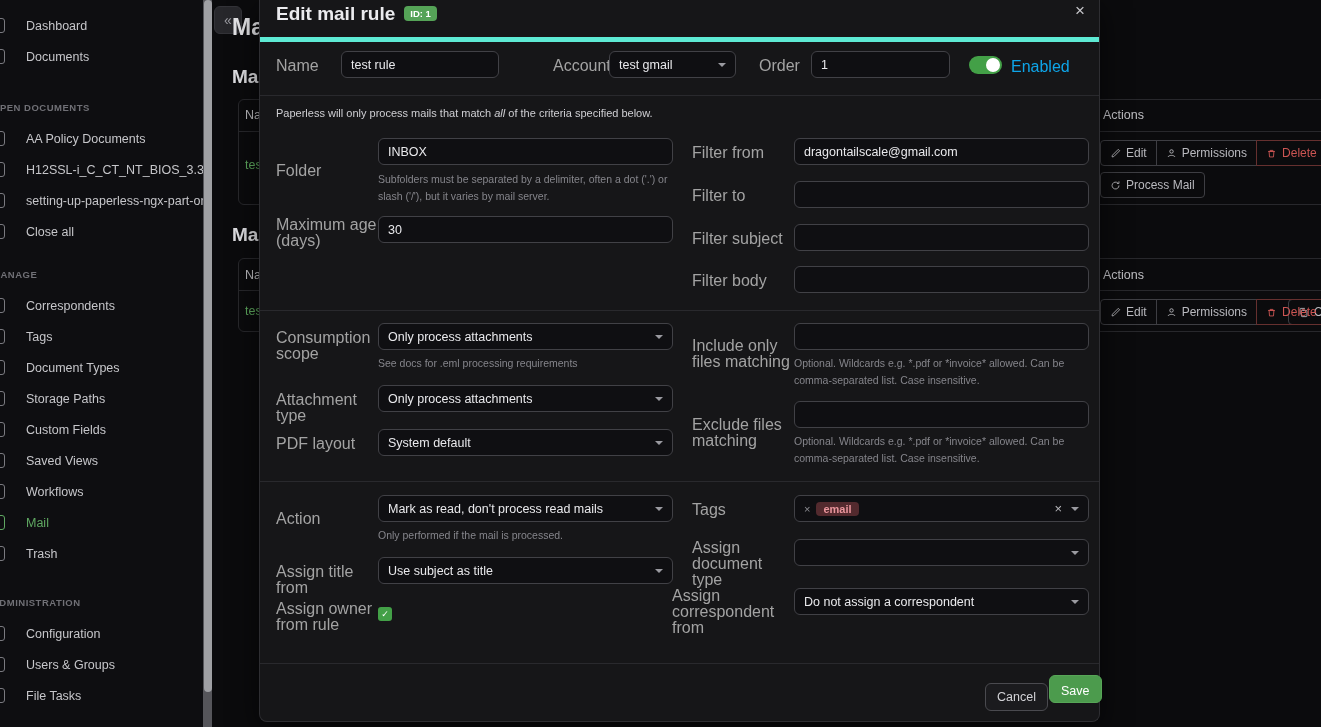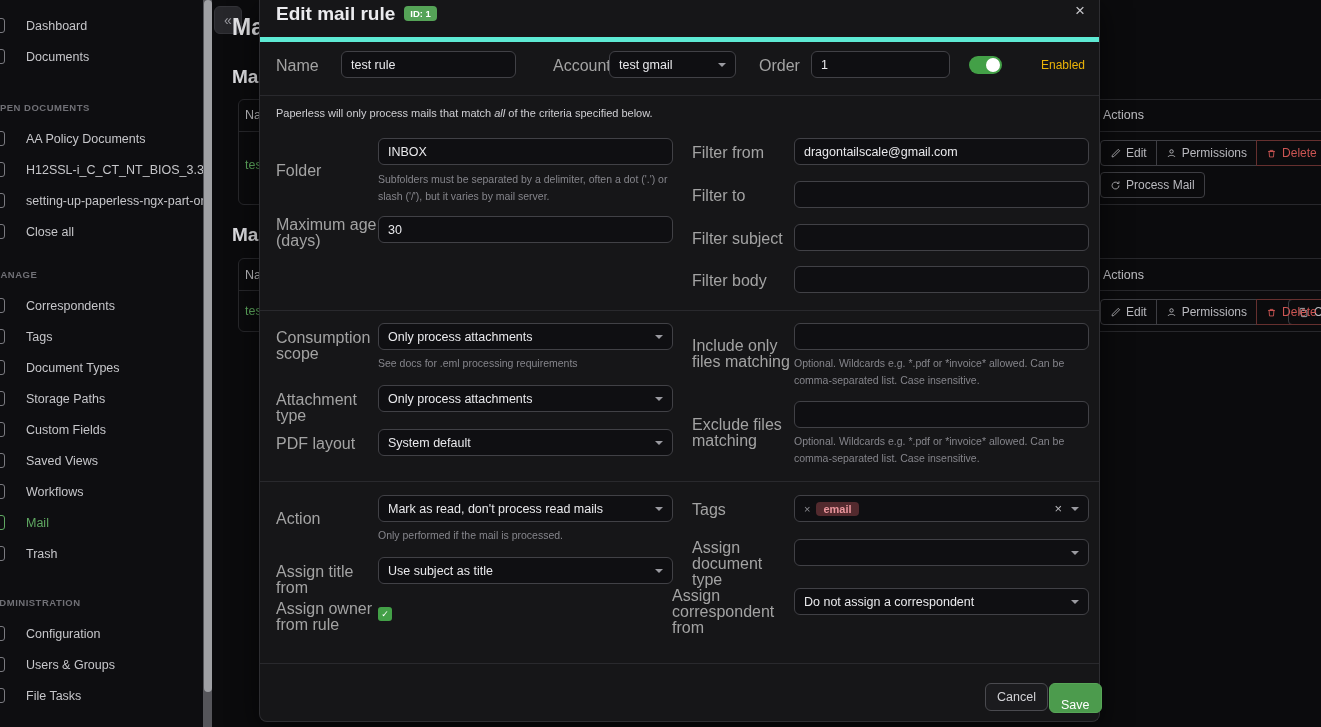--- a/index.html
+++ b/index.html
@@ -48,33 +48,33 @@
   .f-lbl { position:absolute; width:104px; font-size:16px; line-height:16px; color:#a3a3a3; }
   .f-inp, .f-sel { position:absolute; width:295px; height:27px; background:#0f0f12; border:1px solid #414146; border-radius:6px; padding:0 9px; font-size:12.5px; color:#e9e9ec; font-family:"Liberation Sans", sans-serif; }
   input.f-inp { outline:none; }
   .f-sel { display:flex; align-items:center; justify-content:space-between; cursor:pointer; }
   .f-hint { position:absolute; width:300px; font-size:10.5px; line-height:17px; color:#85858b; }
   .caret { width:0; height:0; border-left:4px solid transparent; border-right:4px solid transparent; border-top:4.5px solid #9a9aa0; flex:none; }
   .m-note { position:absolute; left:16px; top:107px; font-size:11px; color:#cfcfd3; }
 
   .toggle { position:absolute; width:33px; height:18px; border-radius:9px; background:#43a047; cursor:pointer; }
   .toggle .knob { position:absolute; right:2px; top:2px; width:14px; height:14px; border-radius:50%; background:#fff; }
-  .t-lbl { position:absolute; font-size:12px; color:#eab308;margin-left:30px; }
+  .t-lbl { position:absolute; font-size:16px; color:#0ea5e9; }
 
   .chk { position:absolute; width:14px; height:14px; background:#43a047; border-radius:3px; color:#fff; font-size:9px; display:flex; align-items:center; justify-content:center; cursor:pointer; }
 
   .tagsctl { position:absolute; width:295px; height:27px; background:#0f0f12; border:1px solid #414146; border-radius:6px; display:flex; align-items:center; padding:0 9px; cursor:pointer; }
   .tag-x { color:#8d8d93; font-size:11px; }
   .tag-chip { margin-left:6px; background:#532a2e; color:#ea959c; font-size:11px; font-weight:bold; padding:1px 7px; border-radius:4px; }
   .tags-clear { margin-left:auto; color:#b9b9be; font-size:13px; }
   .tagsctl .caret { margin-left:9px; }
 
   .m-footer { position:absolute; left:0; right:0; top:663px; height:46px; border-top:1px solid #29292d; }
   .btn-cancel { position:absolute; left:725px; top:19px; height:28px; padding:0 11px; background:#1b1b1e; border:1px solid #4a4a4f; border-radius:6px; color:#d2d2d6; font-size:12.5px; cursor:pointer; font-family:"Liberation Sans", sans-serif; }
-  .btn-save { position:absolute; left:789px; top:19px; height:28px; padding:14px 11px; background:#4c9b4d; border:1px solid #57a657; border-radius:6px; color:#fff; font-size:12.5px; cursor:pointer; font-family:"Liberation Sans", sans-serif; }
+  .btn-save { position:absolute; left:789px; top:11px; height:28px; padding:8px 11px; background:#4c9b4d; border:1px solid #57a657; border-radius:6px; color:#fff; font-size:12.5px; cursor:pointer; font-family:"Liberation Sans", sans-serif; }
 </style>
 </head>
 <body>
 
 <div id="app">
 
   <div class="sidebar">
     <div class="si">
         <span class="sic"></span>
         <span>Dashboard</span>
@@ -246,21 +246,21 @@
     </div>
   </div>
 
   <div class="modal">
     <div class="m-header">
       <div class="m-title"><span>Edit mail rule</span><span class="m-badge">ID: 1</span></div>
       <div class="m-close">×</div>
     </div>
 
     <div class="f-lbl" style="left:16px; top:58px">Name</div>
-    <input class="f-inp" style="left: 81px; top: 51px; width: 175px;" value="test rule">
+    <input class="f-inp" style="left: 81px; top: 51px; width: 158px;" value="test rule">
     <div class="f-lbl" style="left:293px; top:58px; width:60px">Account</div>
     <div class="f-sel" style="left:349px; top:51px; width:127px">
         <span>test gmail</span>
         <span class="caret"></span>
       </div>
     <div class="f-lbl" style="left:499px; top:58px; width:44px">Order</div>
     <input class="f-inp" style="left: 551px; top: 51px; width: 139px;" value="1">
     <div class="toggle" style="left:709px; top:56px">
         <div class="knob"></div>
       </div>

